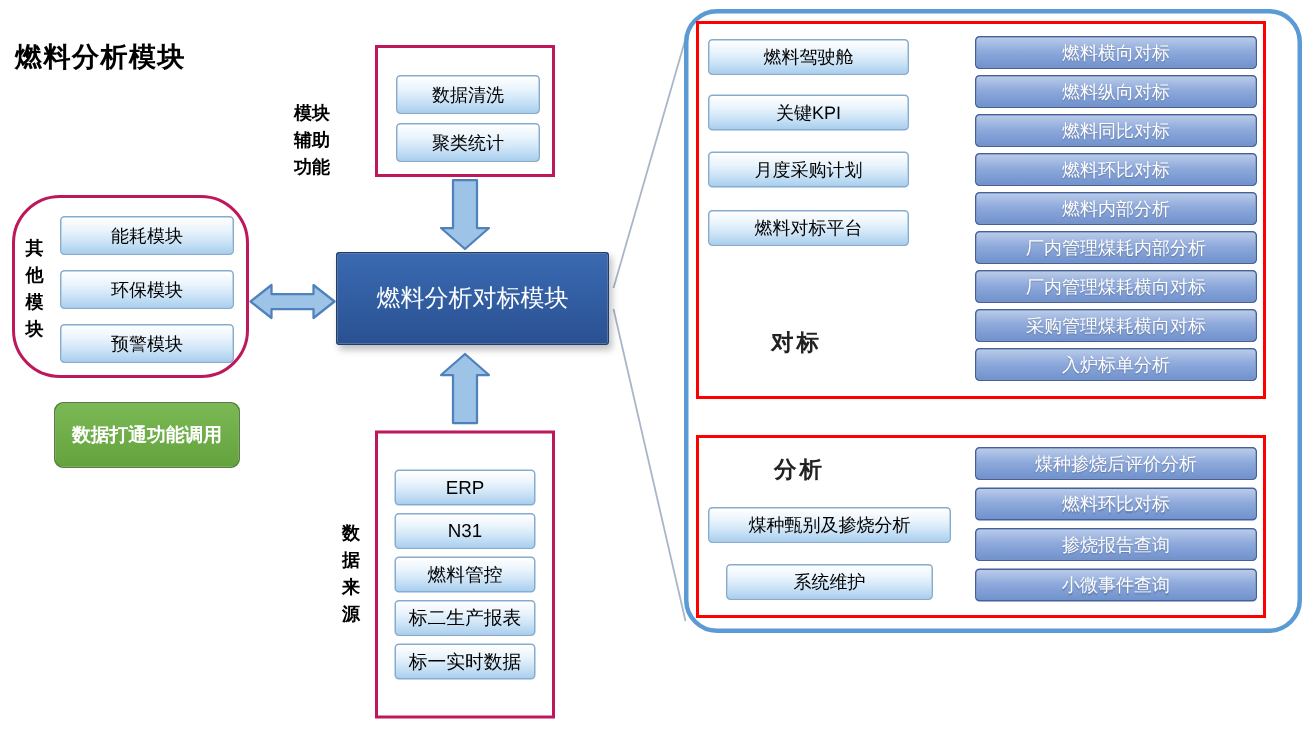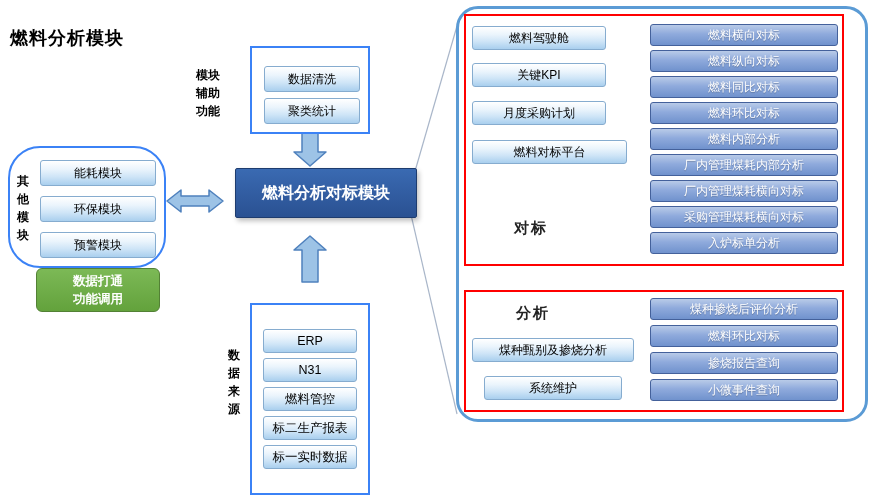--- a/index.html
+++ b/index.html
@@ -1,37 +1,37 @@
 <!DOCTYPE html>
 <html><head>
 <meta charset="utf-8">
 <style>
   * { margin:0; padding:0; box-sizing:border-box; }
   body { font-family:"Liberation Sans","DejaVu Sans",sans-serif; background:#ffffff; }
   .canvas { position:relative; width:875px; height:496px; background:#ffffff; overflow:hidden; }
   .abs { position:absolute; }
   .title { left:10px; top:26px; font-size:18px; font-weight:bold; color:#000; letter-spacing:1px; }
   .vlabel { font-size:12px; font-weight:bold; color:#000; word-break:break-all; line-height:1.5; text-align:center; }
-  .gbox { border:2px solid #3b82f6; background:#fff;margin-top:16px; }
+  .gbox { border:2px solid #be185d; background:#fff; }
   .btn { display:flex; align-items:center; justify-content:center; font-size:12px; color:#000;
          border-radius:3px; white-space:nowrap; overflow:hidden; }
   .glossy { background:linear-gradient(180deg,#ffffff 0%,#eaf4fc 35%,#cfe5f7 65%,#a9cfee 100%);
             border:1px solid #86accf; box-shadow:inset 0 1px 0 #ffffff; }
   .bluebtn { background:linear-gradient(180deg,#b9cbe8 0%,#8faadc 45%,#7092cd 100%);
              border:1px solid #44619b; color:#fff; text-shadow:0 1px 1px rgba(0,0,0,.25); }
   .fn-btn { height:22px; flex:0 0 22px; }
   .src-btn { height:24px; flex:0 0 24px; font-size:12.5px; }
-  .center-box { left:224px; top:168px; width:182px; height:50px;
+  .center-box { left:224px; top:168px; width:182px; height:62px;
                 background:linear-gradient(180deg,#3a6ab2,#2a5192); border:1px solid #1e3c6e;
-                color:#fff; font-size:16px; font-weight:bold; display:flex; align-items:center;
-                justify-content:center; border-radius:2px; box-shadow:2px 3px 5px rgba(0,0,0,.25);margin-left:11px; }
+                color:#fff; font-size:16px; font-weight:normal; display:flex; align-items:center;
+                justify-content:center; border-radius:2px; box-shadow:2px 3px 5px rgba(0,0,0,.25); }
   .green-solid { left:36px; top:268px; width:124px; height:44px;
                  background:linear-gradient(180deg,#7cb956,#63a23c); border:1px solid #538135;
                  border-radius:6px; color:#fff; font-weight:bold; font-size:12.5px;
-                 display:flex; flex-direction:column; align-items:center; justify-content:center;
+                 display:flex; flex-direction:row; align-items:center; justify-content:center;
                  line-height:1.45; }
   .panel { left:456px; top:6px; width:412px; height:416px; border:3px solid #5B9BD5; border-radius:22px; }
   .redbox { border:2px solid #FF0000; }
   .section-label { font-size:15px; font-weight:bold; color:#222; letter-spacing:2px; }
   .col { display:flex; flex-direction:column; }
   svg.overlay { position:absolute; left:0; top:0; pointer-events:none; }
 </style>
 </head>
 <body>
 
@@ -79,21 +79,21 @@
     <div class="btn glossy src-btn">标二生产报表</div>
     <div class="btn glossy src-btn">标一实时数据</div>
   </div>
 
   <div class="abs panel"></div>
 
   <div class="abs redbox" style="left:464px; top:14px; width:380px; height:252px;">
     <div class="abs btn glossy" style="left:6px; top:10px;  width:134px; height:24px;">燃料驾驶舱</div>
     <div class="abs btn glossy" style="left:6px; top:47px;  width:134px; height:24px;">关键KPI</div>
     <div class="abs btn glossy" style="left:6px; top:85px;  width:134px; height:24px;">月度采购计划</div>
-    <div class="abs btn glossy" style="left:6px; top:124px; width:155px; height:24px;">燃料对标平台</div>
+    <div class="abs btn glossy" style="left:6px; top:124px; width:134px; height:24px;">燃料对标平台</div>
 
     <div class="abs section-label" style="left:48px; top:203px;">对标</div>
 
     <div class="abs col" style="left:184px; top:8px; width:188px; gap:4px;">
       <div class="btn bluebtn fn-btn">燃料横向对标</div>
       <div class="btn bluebtn fn-btn">燃料纵向对标</div>
       <div class="btn bluebtn fn-btn">燃料同比对标</div>
       <div class="btn bluebtn fn-btn">燃料环比对标</div>
       <div class="btn bluebtn fn-btn">燃料内部分析</div>
       <div class="btn bluebtn fn-btn">厂内管理煤耗内部分析</div>

